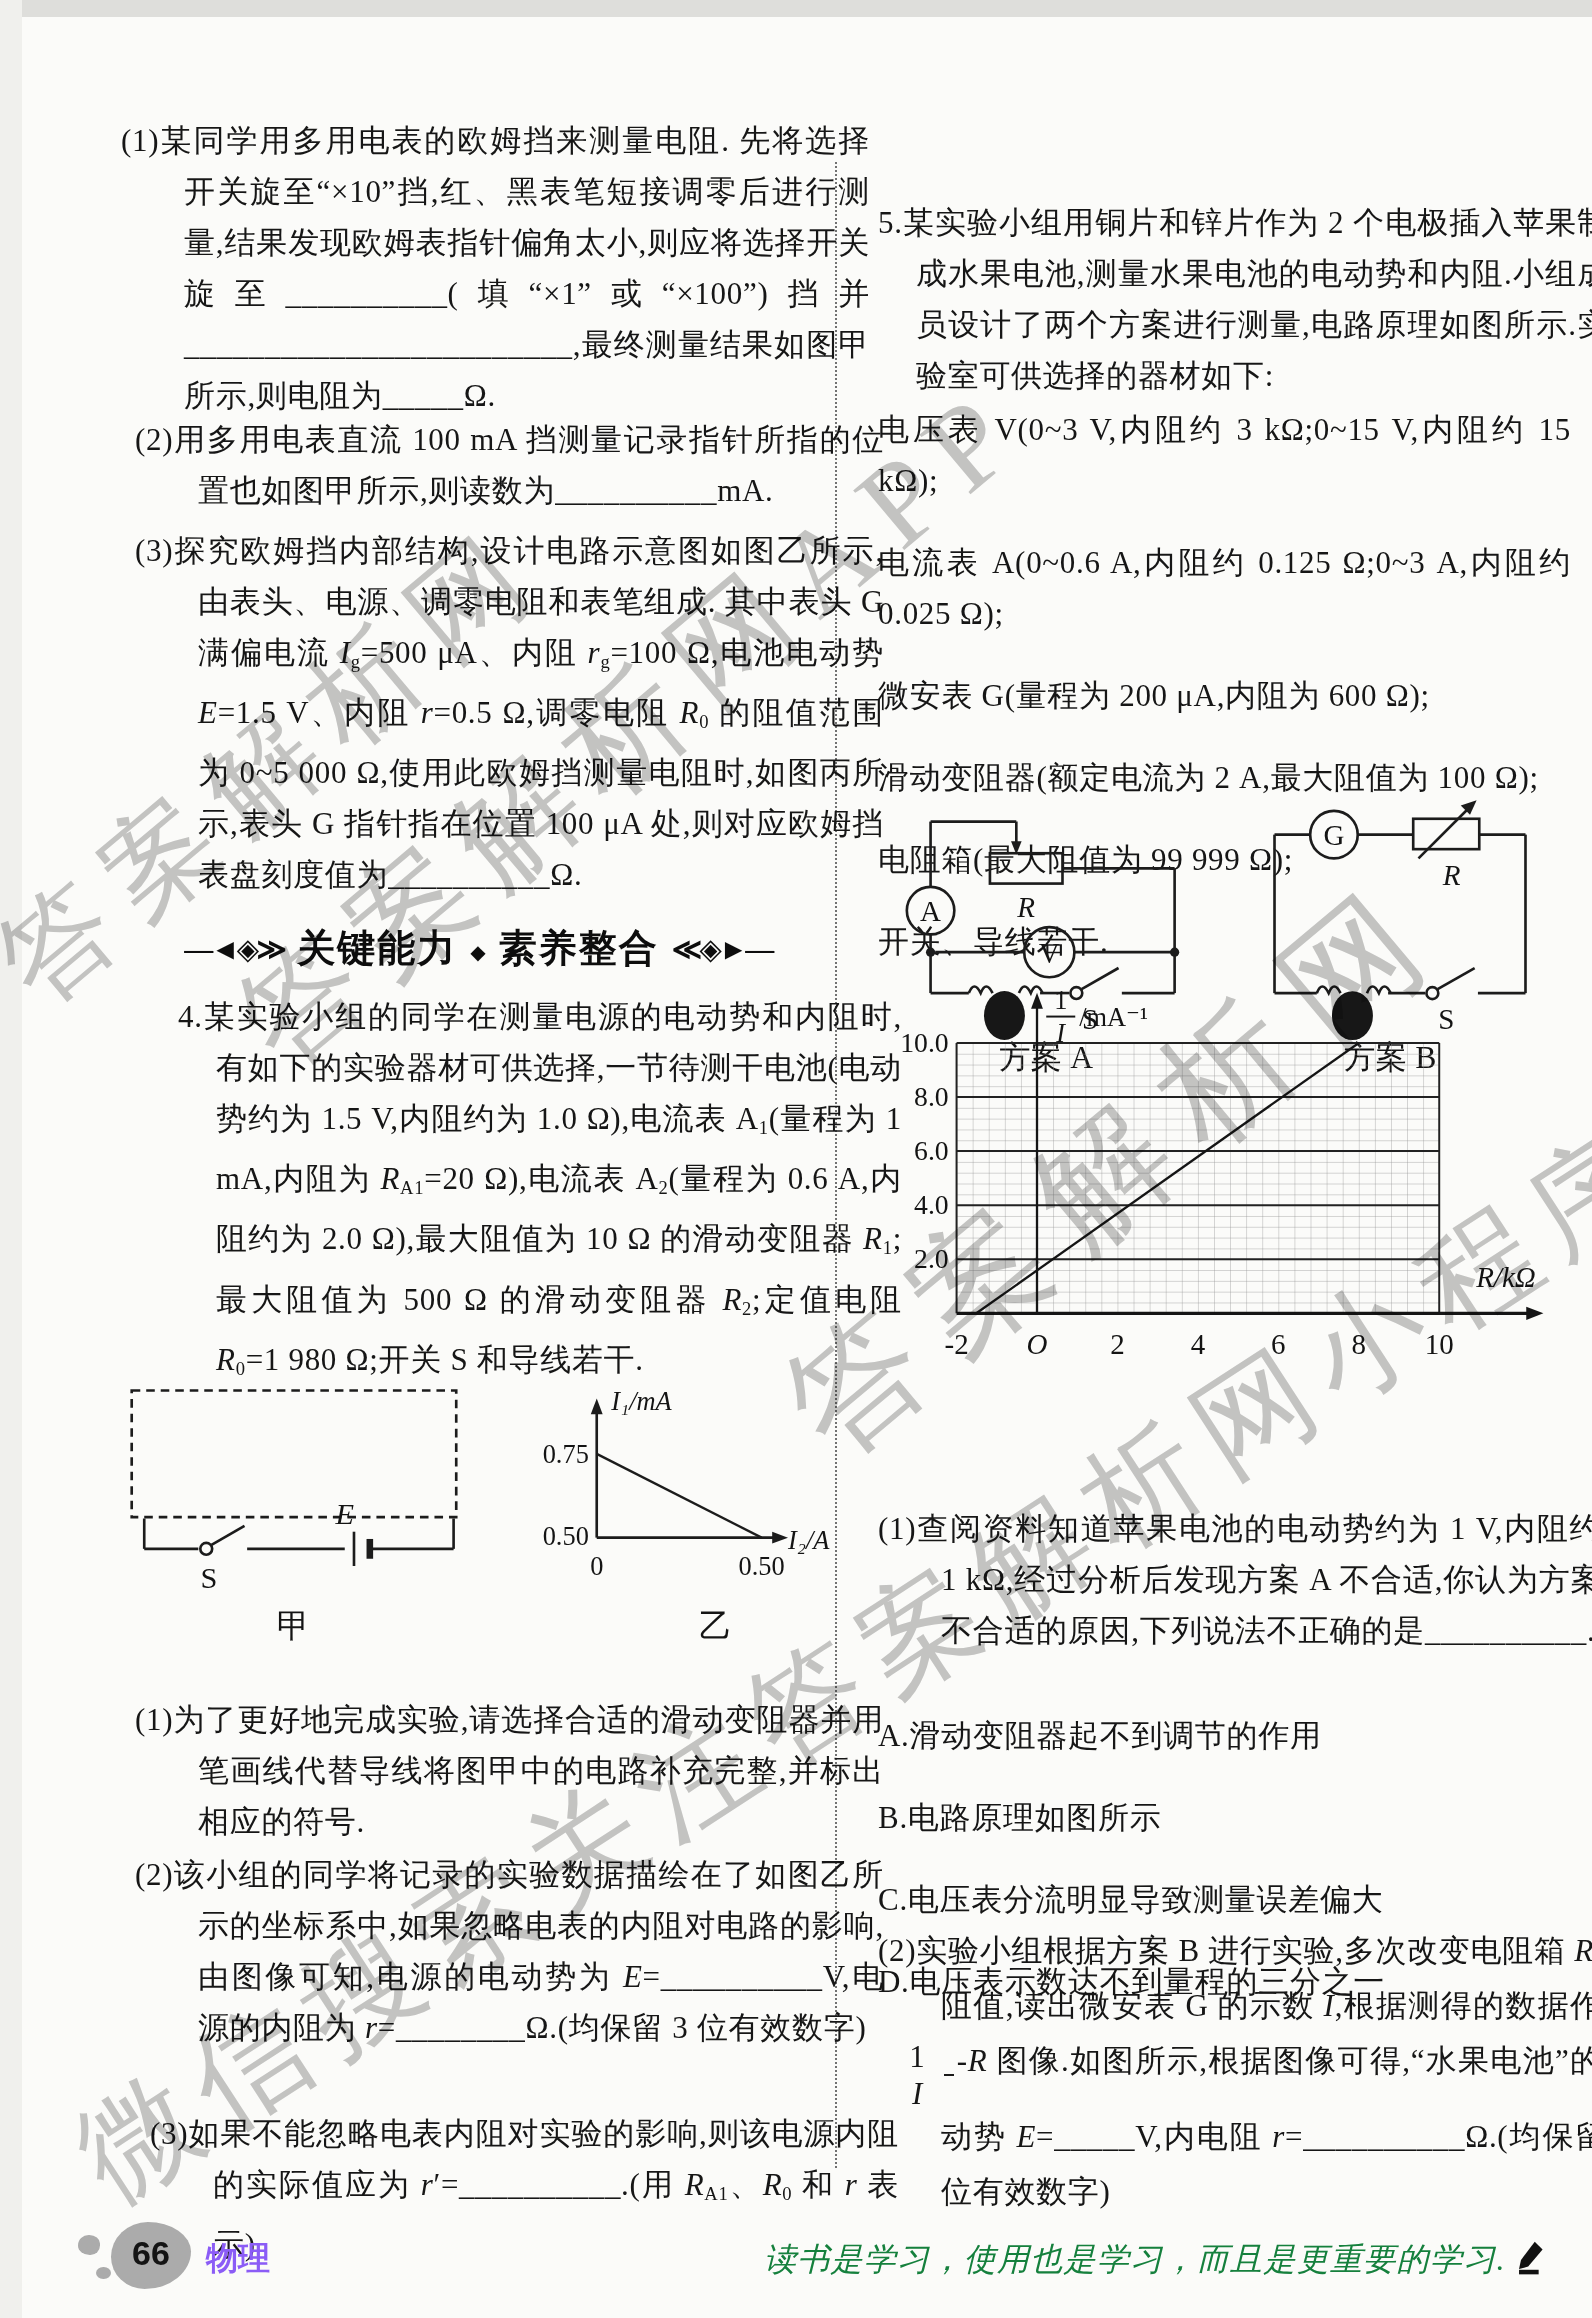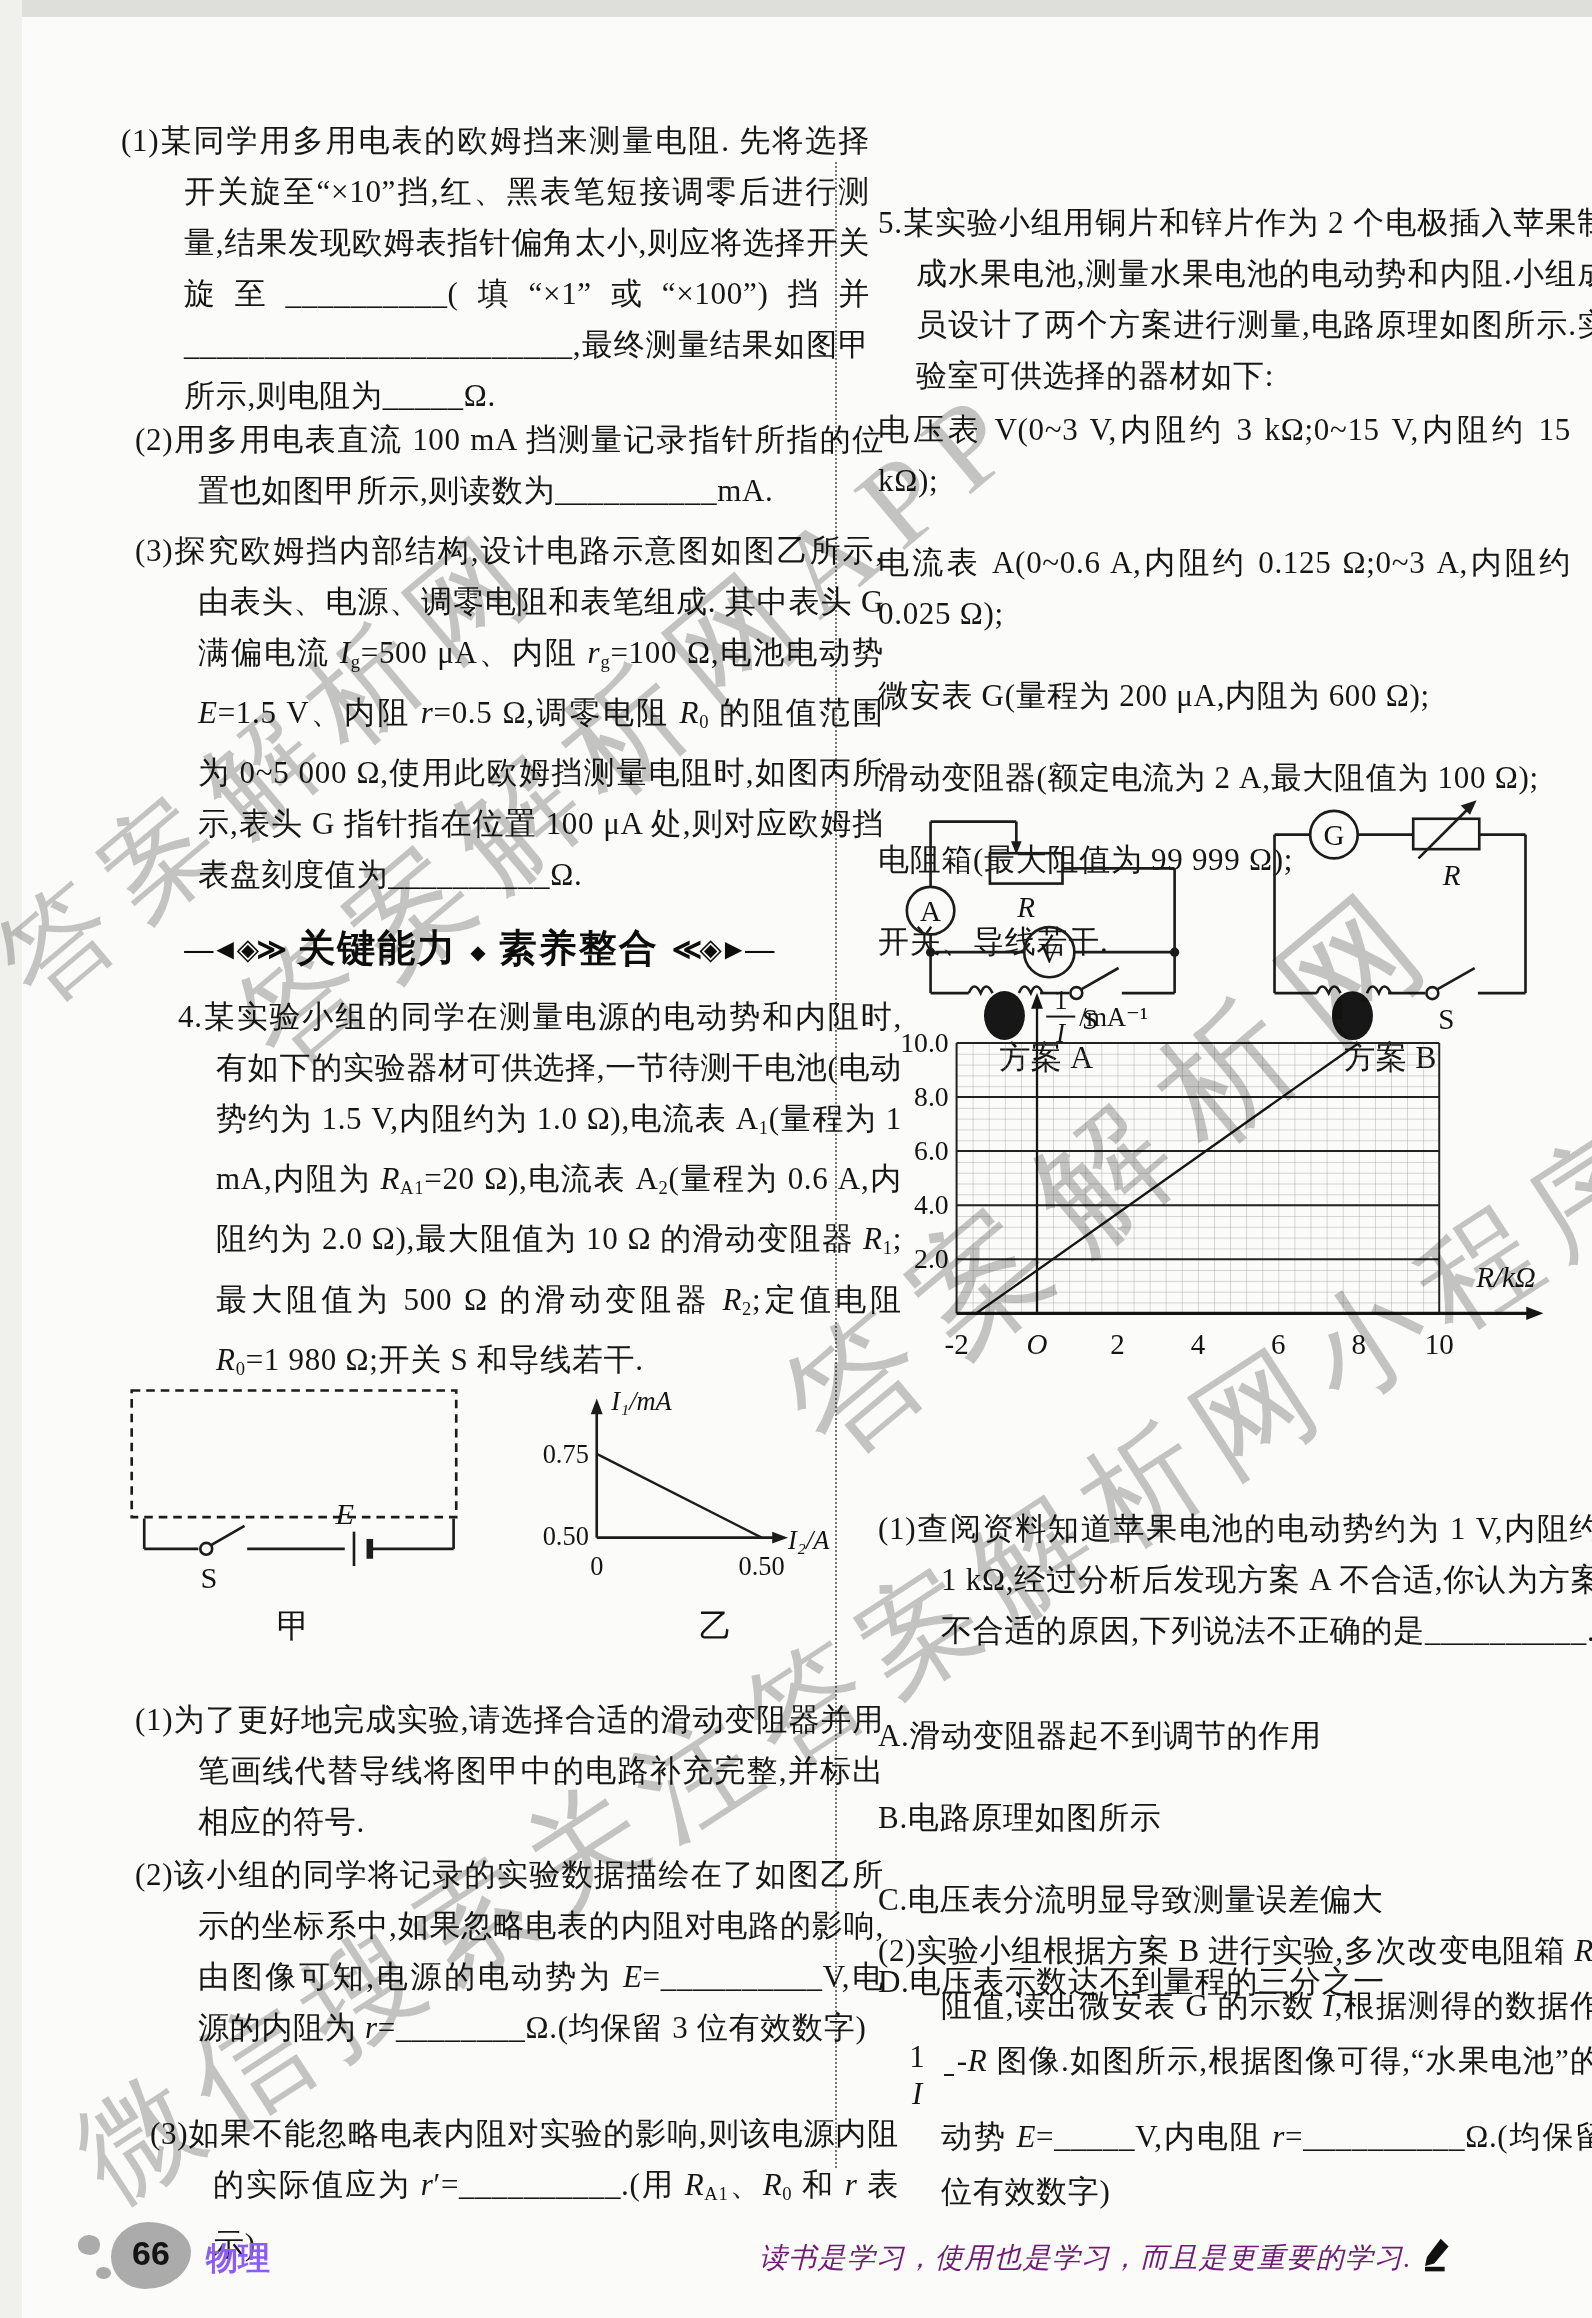--- a/index.html
+++ b/index.html
@@ -27,22 +27,22 @@
   svg text{font-family:"Liberation Serif","DejaVu Serif",serif;fill:#141414;}
   .divider{position:absolute;left:835px;top:162px;height:2006px;width:0;
            border-left:2.6px dotted #5a5a5a;opacity:.85;}
   .blob{position:absolute;background:#ababab;}
   #badge-main{left:111px;top:2222px;width:80px;height:67px;border-radius:46% 54% 58% 42%/52% 44% 56% 48%;}
   #badge-s1{left:78px;top:2235px;width:22.4px;height:20px;border-radius:50% 50% 45% 55%/55% 45% 50% 50%;}
   #badge-s2{left:96px;top:2267px;width:14.5px;height:12px;border-radius:50%;}
   #page-num{position:absolute;left:111px;top:2234px;width:80px;text-align:center;
             font-size:34px;font-weight:bold;font-family:"Liberation Sans",sans-serif;color:#141414;z-index:2;}
   #subject{position:absolute;left:206px;top:2237px;font-size:32px;font-weight:600;color:#8b5cf6;}
-  #motto{position:absolute;left:759px;top:2238px;width:785px;text-align:left;font-size:28px;
-         font-style:italic;color:#701a75;letter-spacing:1.3px;}
+  #motto{position:absolute;left:759px;top:2238px;width:785px;text-align:right;font-size:32px;
+         font-style:italic;color:#15803d;letter-spacing:1.3px;}
   #motto .icon{display:inline-block;vertical-align:-5.3px;margin-left:9.2px;}
 </style>
 </head>
 <body>
 
 <div id="page">
 
   <div class="divider"></div>
 
   <p class="para hang" style="left:121px;top:84px;width:686px;">(1)某同学用多用电表的欧姆挡来测量电阻. 先将选择开关旋至“×10”挡,红、黑表笔短接调零后进行测量,结果发现欧姆表指针偏角太小,则应将选择开关旋至__________(填“×1”或“×100”)挡并________________________,最终测量结果如图甲所示,则电阻为_____Ω.</p>

